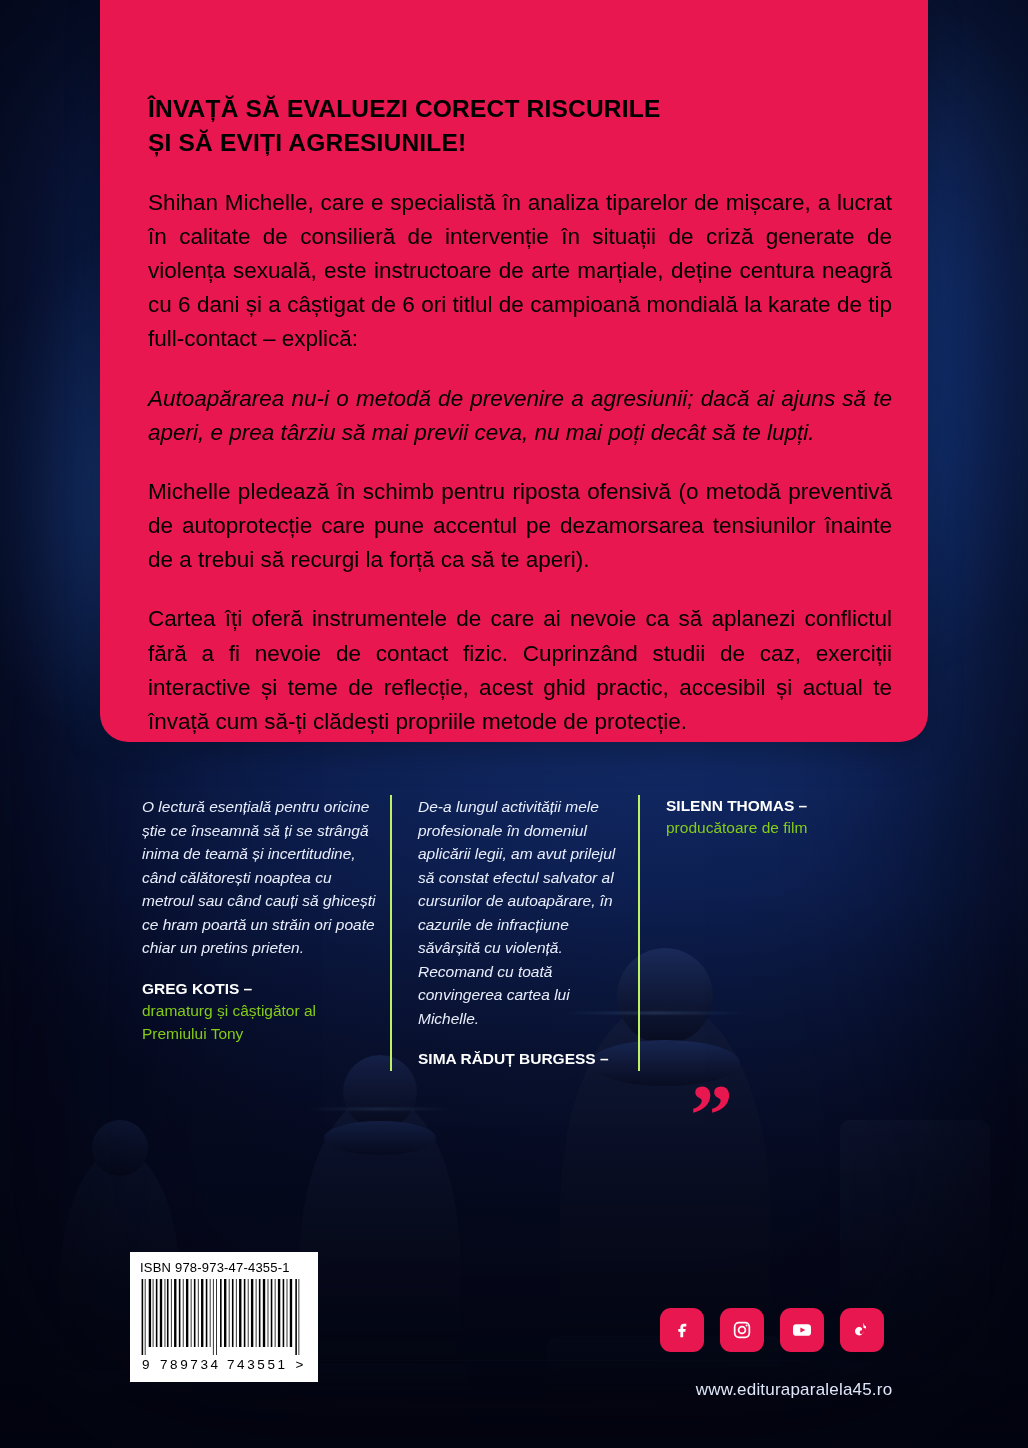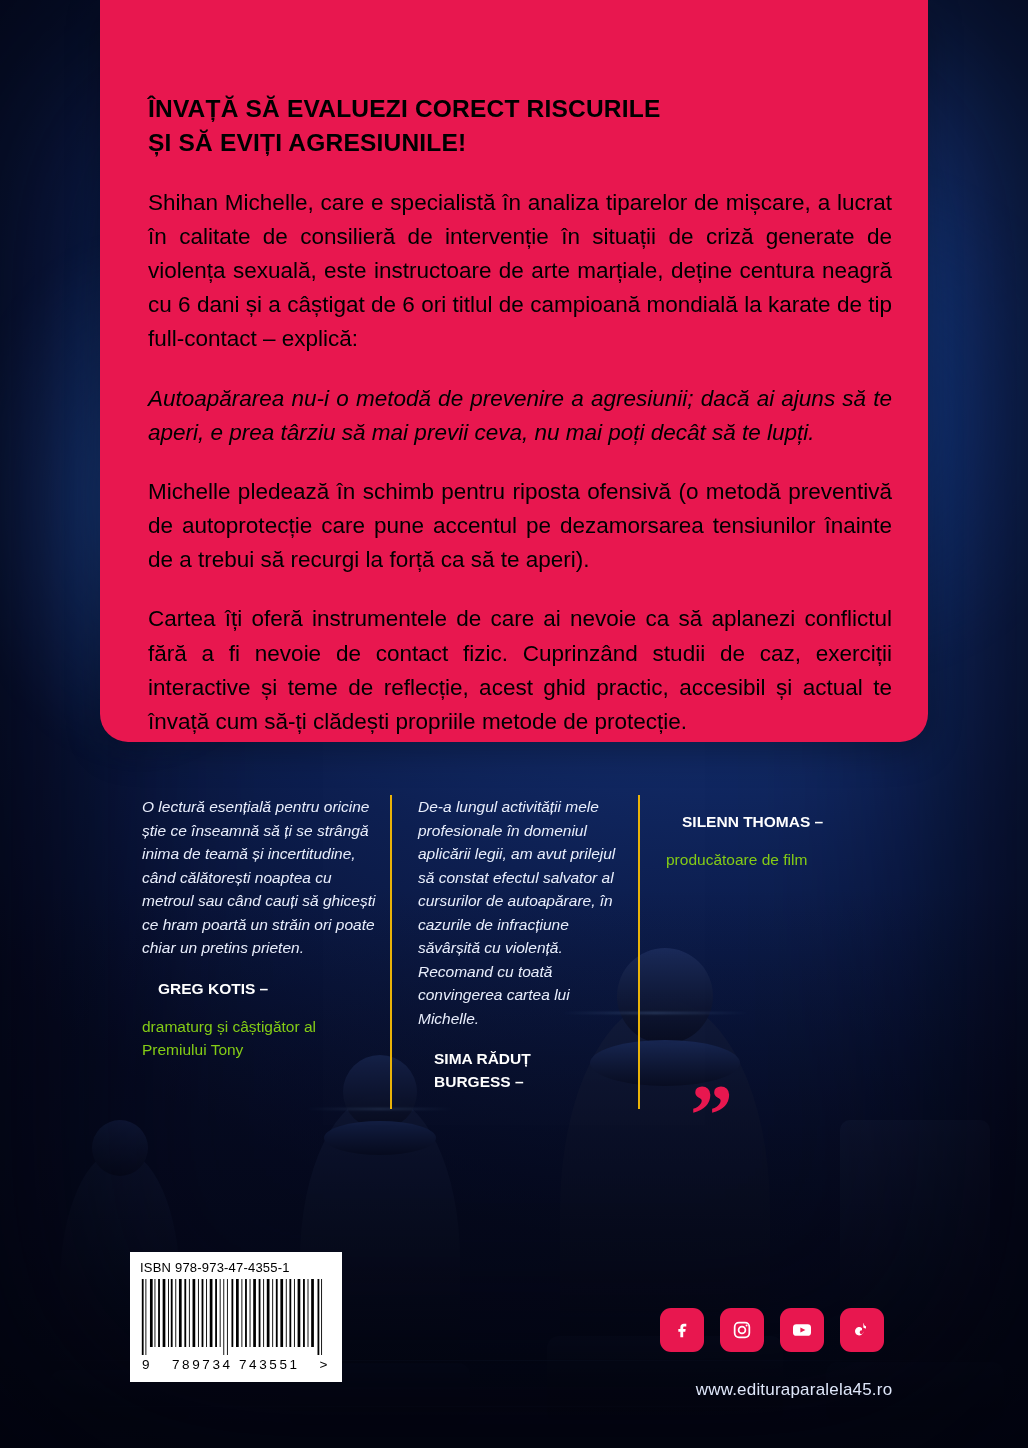--- a/index.html
+++ b/index.html
@@ -147,34 +147,34 @@
     color: #eaf1ff;
   }
   .qcol {
     position: relative;
     padding-right: 14px;
     width: 248px;
     box-sizing: border-box;
   }
   .qcol + .qcol {
     padding-left: 26px;
-    border-left: 2px solid #eab308;
+    border-left: 2px solid #bef264;
   }
   .qtext {
     font-size: 15.5px;
     font-style: italic;
     line-height: 1.52;
     margin: 0 0 18px 0;
     color: #e9eefc;
   }
   .qname {
     font-size: 15.5px;
     font-weight: bold;
     line-height: 1.45;
-    margin: 16px;
+    margin: 0;
     color: #ffffff;
   }
   .qrole {
     font-size: 15.5px;
     line-height: 1.45;
     margin: 0;
     color: #84cc16;
   }
   .quote-mark {
     position: absolute;
@@ -185,21 +185,21 @@
     font-weight: bold;
     font-family: "Liberation Serif", serif;
     line-height: 0.7;
   }
 
   
   .isbn-box {
     position: absolute;
     left: 130px;
     top: 1252px;
-    width: 212px;
+    width: 188px;
     height: 130px;
     background: #ffffff;
     padding: 8px 10px 6px 10px;
     box-sizing: border-box;
   }
   .isbn-text {
     font-size: 13px;
     color: #000;
     font-family: "Liberation Sans", sans-serif;
     letter-spacing: 0.2px;

